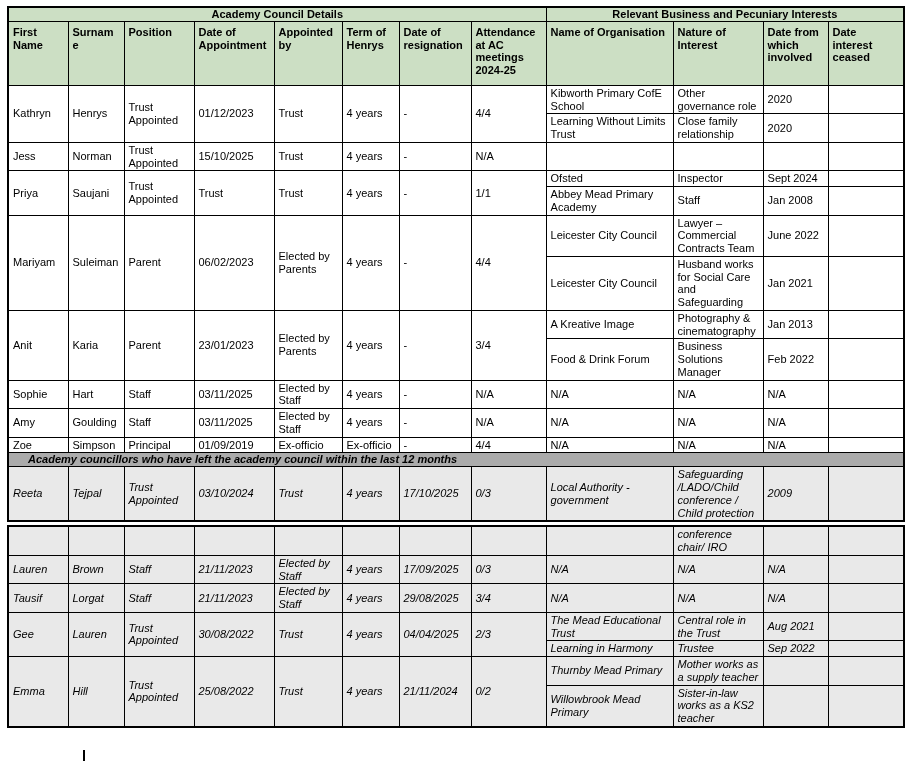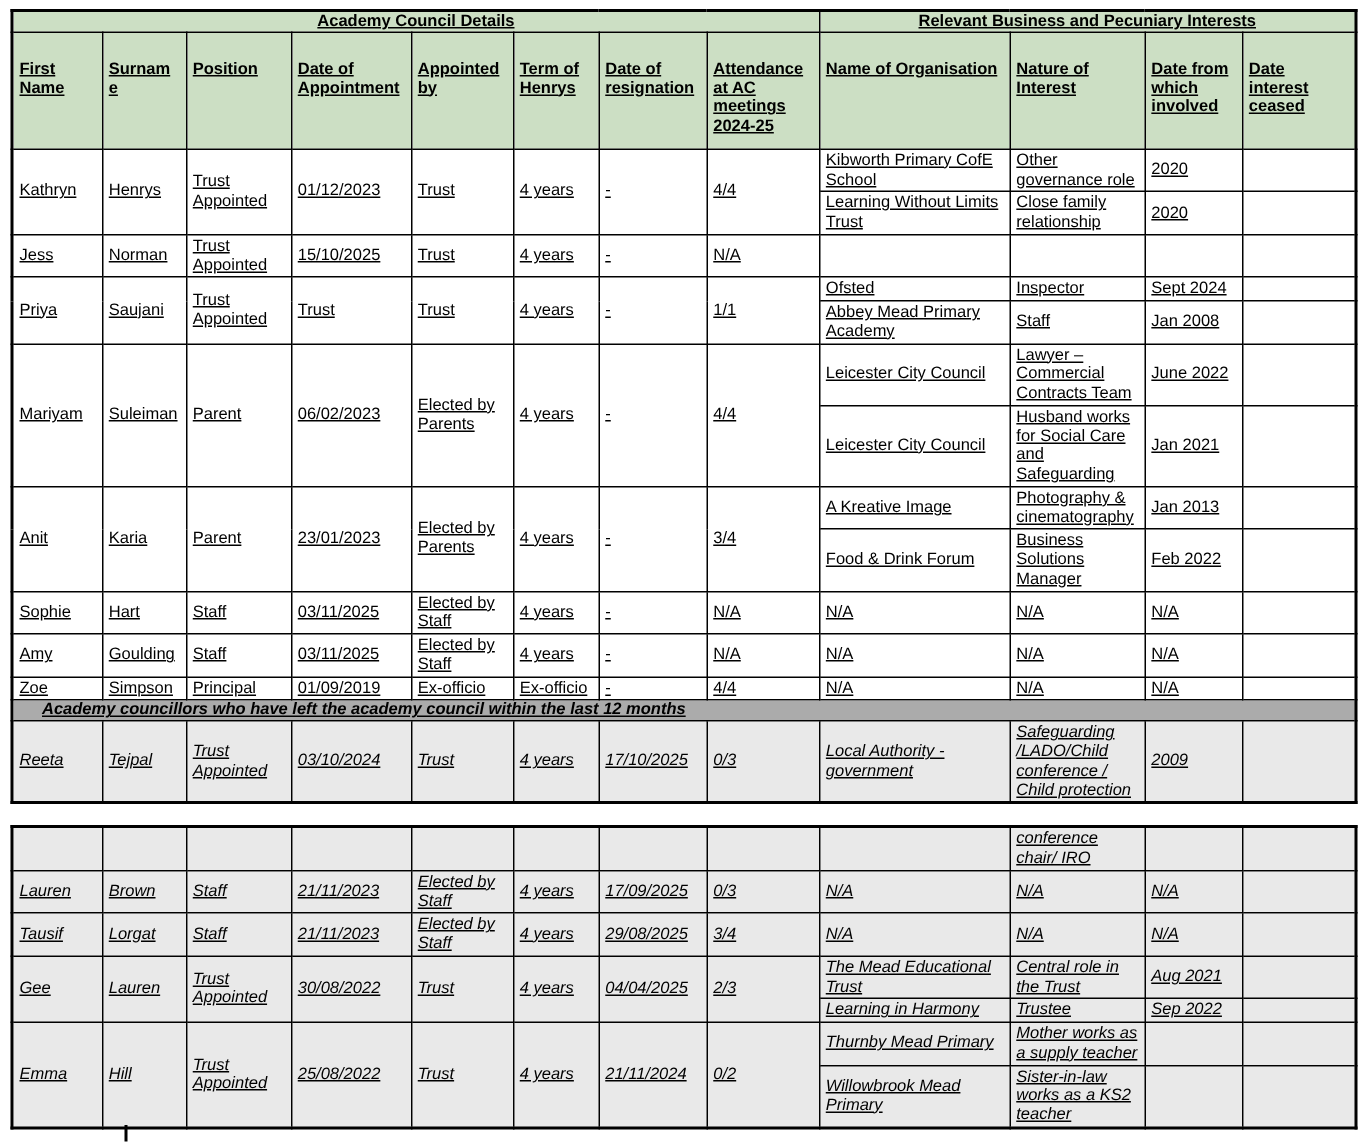--- a/index.html
+++ b/index.html
@@ -6,34 +6,33 @@
   body{
     width:908px;height:764px;position:relative;overflow:hidden;
     background:#ffffff;
     font-family:"Liberation Sans", sans-serif;
     color:#000;
   }
   .sheet{padding:6px 5px 0 7px;}
   table{
     border-collapse:collapse;table-layout:fixed;width:896px;
     border:2px solid #000;
-    margin:0 0 14px 0;
-    text-decoration:underline;
+    margin:0 0 3px 0;
   }
   th,td{
     border:1px solid #000;
     font-size:11px;line-height:1.16;
     padding:1px 4px;
     vertical-align:middle;
     text-align:left;
     word-wrap:break-word;overflow:hidden;
   }
   thead th{background:var(--green,#CCDFC4);font-weight:bold;}
   tr.sec-row th{height:12px;text-align:center;padding:0 2px;}
-  tr.col-row th{height:58px;vertical-align:top;padding-top:18px;}
+  tr.col-row th{height:58px;vertical-align:top;padding-top:4px;}
   tr.sep td{
     background:var(--sepgrey,#ABABAB);
     font-weight:bold;font-style:italic;
     height:13px;padding:0 19px;
   }
   tbody.former td{
     background:var(--rowgrey,#E9E9E9);
     font-style:italic;
   }
   tbody td{min-height:15px;}

